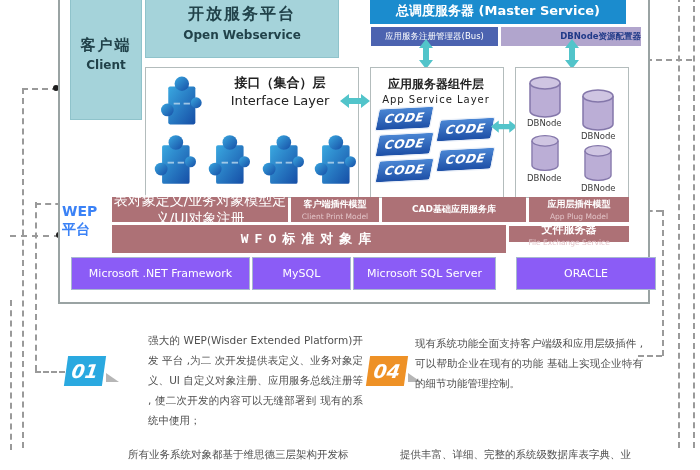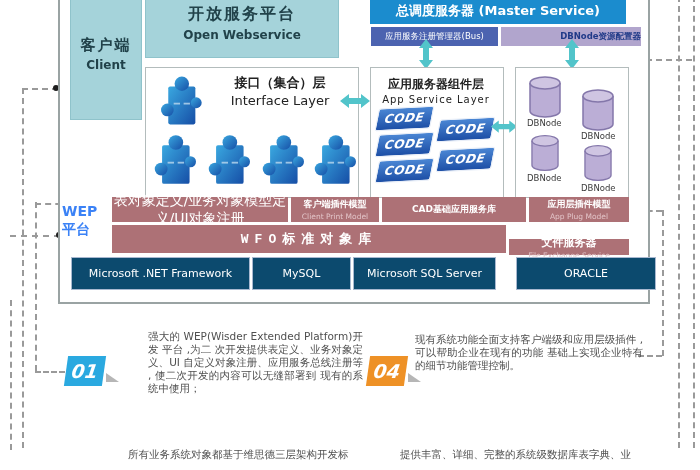--- a/index.html
+++ b/index.html
@@ -40,32 +40,32 @@
   .cyl{position:absolute;width:36px;height:46px;}
   .cyl-label{position:absolute;font-size:8.5px;color:#3a3a3a;}
   
   .red-bar{position:absolute;background:#ad7176;color:#fff;display:flex;flex-direction:column;
            align-items:center;justify-content:center;text-align:center;}
   .red-bar .zh1{font-size:14px;}
   .red-bar .zh2{font-size:9px;font-weight:bold;}
   .red-bar .en2{font-size:7.5px;color:#e2c4c8;margin-top:1px;}
   .wfo-text{font-size:13px;font-weight:bold;letter-spacing:6px;font-family:Liberation Mono, monospace;}
   
-  .db-box{position:absolute;height:31px;background:#0c4a6e;border:1px solid #a8b8d0;
+  .db-box{position:absolute;height:31px;background:#8b5cf6;border:1px solid #a8b8d0;
           color:#fff;font-size:11px;display:flex;align-items:center;justify-content:center;}
   
   .wep-label{position:absolute;left:62px;top:202px;width:50px;color:#3b82f6;text-align:left;
              font-size:14px;font-weight:bold;line-height:18px;}
   
   .badge{position:absolute;width:38px;height:30px;color:#fff;font-size:19px;font-style:italic;
          font-weight:bold;display:flex;align-items:center;justify-content:center;
          transform:skewX(-8deg);}
   .badge-tail{position:absolute;width:0;height:0;border-top:9px solid transparent;
               border-left:13px solid #b6b6b6;}
-  .note-text{position:absolute;font-size:10.5px;line-height:13px;color:#4f4f4f;text-align:justify;}
+  .note-text{position:absolute;font-size:10.5px;line-height:20px;color:#4f4f4f;text-align:justify;}
   .bottom-line{position:absolute;font-size:10.5px;color:#4f4f4f;white-space:nowrap;}
   .arrow-h{position:absolute;}
   .arrow-v{position:absolute;transform:rotate(90deg);}
 </style>
 </head>
 <body>
 
 <div class="canvas">
 
   <svg width="0" height="0" style="position:absolute">
@@ -217,21 +217,21 @@
     <div class="zh2">CAD基础应用服务库</div>
   </div>
   <div class="red-bar" style="left:529px;top:197px;width:100px;height:25px">
     <div class="zh2">应用层插件模型</div>
     <div class="en2">App Plug Model</div>
   </div>
 
   <div class="red-bar" style="left:112px;top:225px;width:394px;height:28px">
     <div class="wfo-text">WFO标准对象库</div>
   </div>
-  <div class="red-bar" style="left:509px;top:239px;width:120px;height:16px">
+  <div class="red-bar" style="left:509px;top:226px;width:120px;height:16px">
     <div class="zh2" style="font-size:11px">文件服务器</div>
     <div class="en2">File Exchange Service</div>
   </div>
 
   <div class="db-box" style="left:71px;top:257px;width:177px">Microsoft .NET Framework</div>
   <div class="db-box" style="left:252px;top:257px;width:97px">MySQL</div>
   <div class="db-box" style="left:353px;top:257px;width:141px">Microsoft SQL Server</div>
   <div class="db-box" style="left:516px;top:257px;width:138px">ORACLE</div>
 
   <div class="badge" style="left:66px;top:356px;background:#2aa9e0">

